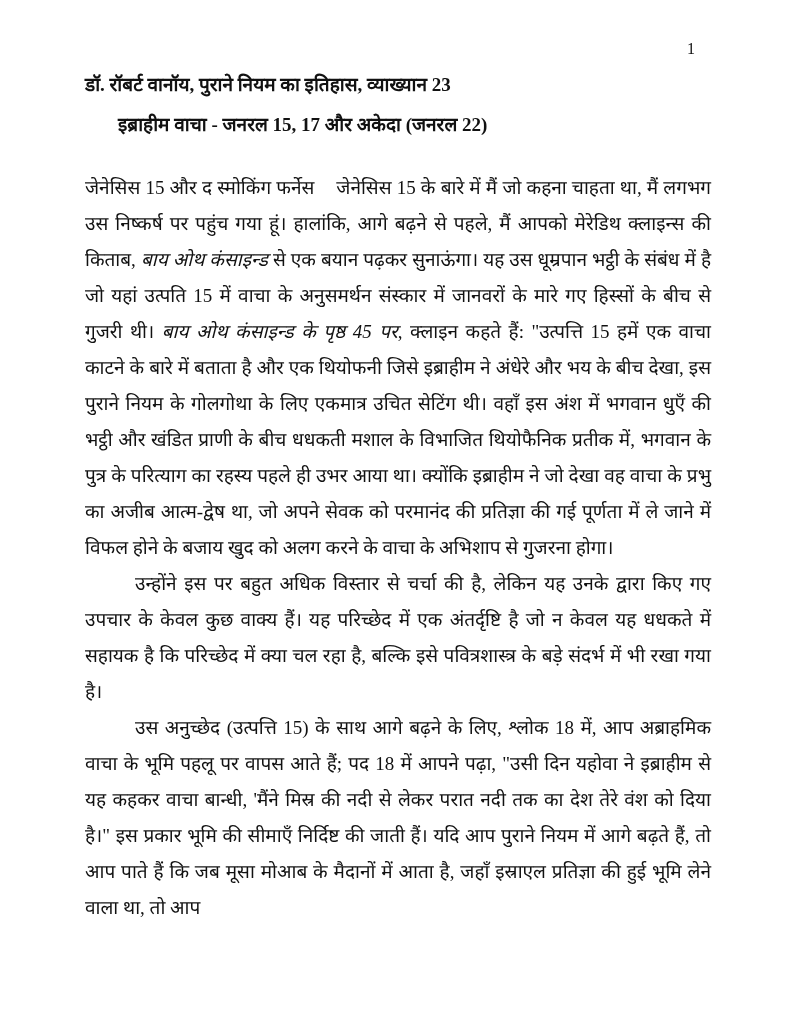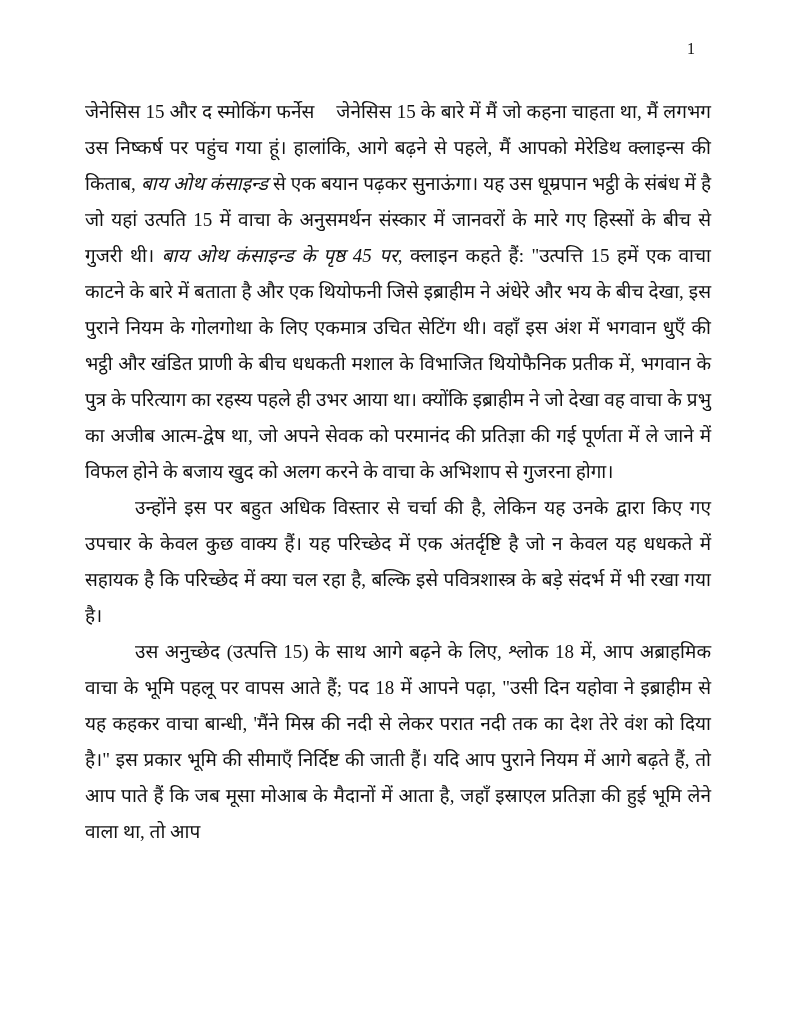--- a/index.html
+++ b/index.html
@@ -70,22 +70,24 @@
     line-height: 36px;
   }
 </style>
 </head>
 <body>
 
 <div class="page">
 
   <div class="page-number">1</div>
 
+  <h1 class="doc-title">डॉ. रॉबर्ट वानॉय, पुराने नियम का इतिहास, व्याख्यान 23</h1>
 
 
+  <h2 class="subtitle">इब्राहीम वाचा - जनरल 15, 17 और अकेदा (जनरल 22)</h2>
 
   <p class="para first">
     <span class="lead">जेनेसिस 15 और द स्मोकिंग फर्नेस</span><span>जेनेसिस 15 के बारे में मैं जो कहना चाहता था, मैं लगभग उस निष्कर्ष पर पहुंच गया हूं। हालांकि, आगे बढ़ने से पहले, मैं आपको मेरेडिथ क्लाइन्स की किताब, </span><span class="italic">बाय ओथ कंसाइन्ड</span><span> से एक बयान पढ़कर सुनाऊंगा। यह उस धूम्रपान भट्ठी के संबंध में है जो यहां उत्पति 15 में वाचा के अनुसमर्थन संस्कार में जानवरों के मारे गए हिस्सों के बीच से गुजरी थी। </span><span class="italic">बाय ओथ कंसाइन्ड के पृष्ठ 45 पर</span><span>, क्लाइन कहते हैं: "उत्पत्ति 15 हमें एक वाचा काटने के बारे में बताता है और एक थियोफनी जिसे इब्राहीम ने अंधेरे और भय के बीच देखा, इस पुराने नियम के गोलगोथा के लिए एकमात्र उचित सेटिंग थी। वहाँ इस अंश में भगवान धुएँ की भट्ठी और खंडित प्राणी के बीच धधकती मशाल के विभाजित थियोफैनिक प्रतीक में, भगवान के पुत्र के परित्याग का रहस्य पहले ही उभर आया था। क्योंकि इब्राहीम ने जो देखा वह वाचा के प्रभु का अजीब आत्म-द्वेष था, जो अपने सेवक को परमानंद की प्रतिज्ञा की गई पूर्णता में ले जाने में विफल होने के बजाय खुद को अलग करने के वाचा के अभिशाप से गुजरना होगा।</span>
   </p>
 
 
   <p class="para indent">उन्होंने इस पर बहुत अधिक विस्तार से चर्चा की है, लेकिन यह उनके द्वारा किए गए उपचार के केवल कुछ वाक्य हैं। यह परिच्छेद में एक अंतर्दृष्टि है जो न केवल यह धधकते में सहायक है कि परिच्छेद में क्या चल रहा है, बल्कि इसे पवित्रशास्त्र के बड़े संदर्भ में भी रखा गया है।</p>
 
   <p class="para indent">उस अनुच्छेद (उत्पत्ति 15) के साथ आगे बढ़ने के लिए, श्लोक 18 में, आप अब्राहमिक वाचा के भूमि पहलू पर वापस आते हैं; पद 18 में आपने पढ़ा, "उसी दिन यहोवा ने इब्राहीम से यह कहकर वाचा बान्धी, 'मैंने मिस्र की नदी से लेकर परात नदी तक का देश तेरे वंश को दिया है।" इस प्रकार भूमि की सीमाएँ निर्दिष्ट की जाती हैं। यदि आप पुराने नियम में आगे बढ़ते हैं, तो आप पाते हैं कि जब मूसा मोआब के मैदानों में आता है, जहाँ इस्राएल प्रतिज्ञा की हुई भूमि लेने वाला था, तो आप</p>
 

